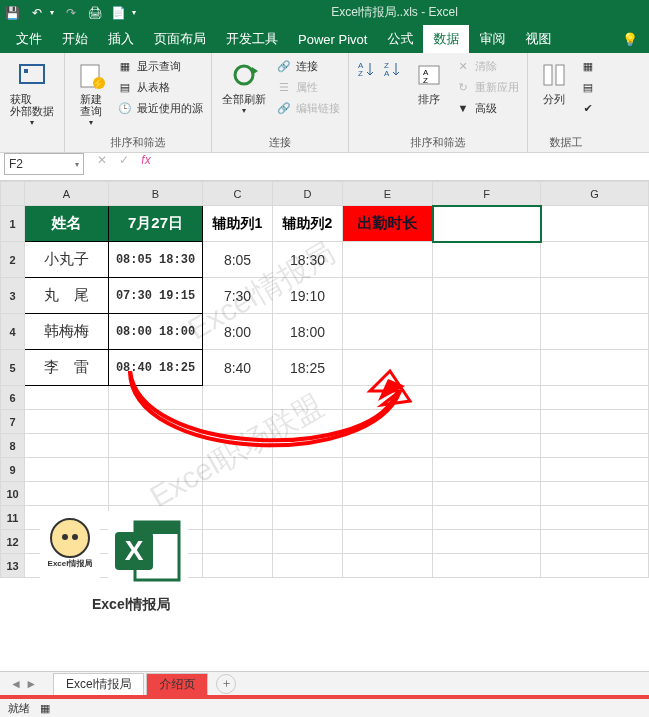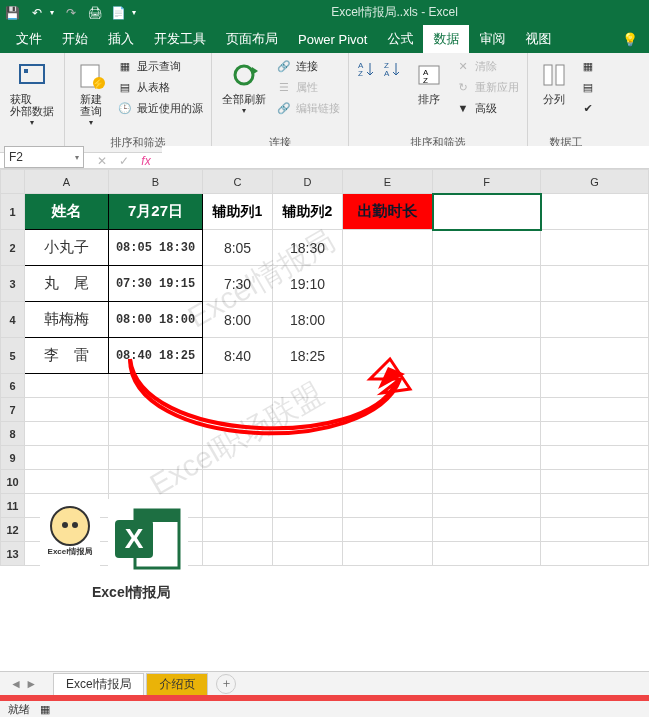--- a/index.html
+++ b/index.html
@@ -73,22 +73,22 @@
   .smallbtn {
     display:flex; align-items:center; gap:4px;
     font-size:11px; color:#333; padding:1px 2px; white-space:nowrap;
   }
   .smallbtn .ic { width:16px; height:16px; display:inline-flex; align-items:center; justify-content:center;}
   .stackv { display:flex; flex-direction:column; gap:3px; }
   .caret { font-size:8px; }
 
   
   .fx-row {
-    height: 16px;
-    display:flex; align-items:flex-end;
+    height: 28px;
+    display:flex; align-items:flex-start;
     border-bottom:1px solid #d4d4d4;
     flex-shrink:0;
     background:#fff;
   }
   .namebox {
     width:80px; height:22px; margin:0 2px 0 4px;
     border:1px solid #b5b5b5; background:#fff;
     display:flex; align-items:center; padding:0 4px;
     font-size:12px;
   }
@@ -163,25 +163,25 @@
   .logo-cap{position:absolute;left:92px;top:415px;font-size:14px;font-weight:bold;}
 
   
   .sheettabs {
     height:24px; border-top:1px solid #ccc; background:#f3f3f3;
     display:flex; align-items:center; padding-left:10px; gap:2px;
     flex-shrink:0;
   }
   .sheetnav{display:flex;gap:6px;color:#888;padding-right:14px;}
   .sheettab{padding:2px 12px;border:1px solid #ccc;border-bottom:none;background:#fff;font-size:12px;}
-  .sheettab.inactive{background:#eab308;text-align:right;}
+  .sheettab.inactive{background:#ef4444;text-align:right;}
   .sheetadd{width:20px;height:20px;border:1px solid #ccc;border-radius:50%;display:flex;align-items:center;justify-content:center;margin-left:6px;font-size:12px;color:#666;}
 
   
-  .statusbar{height:22px;background:#f3f3f3;border-top:6px solid #ef4444;display:flex;align-items:center;padding:0 8px;gap:10px;font-size:11px;flex-shrink:0;}
+  .statusbar{height:22px;background:#f3f3f3;border-top:4px solid #ef4444;display:flex;align-items:center;padding:0 8px;gap:10px;font-size:11px;flex-shrink:0;}
   .disabled{color:#b7b7b7;}
 </style>
 </head>
 <body>
 
 <div class="titlebar">
   <div class="qat">
     <span class="qat-icon">💾</span>
     <span class="qat-icon">↶</span>
     <span class="qat-caret">▾</span>
@@ -190,22 +190,22 @@
     <span class="qat-icon">📄</span>
     <span class="qat-caret">▾</span>
   </div>
   <div class="titletext">Excel情报局..xls - Excel</div>
 </div>
 
 <div class="tabs">
   <div class="tab">文件</div>
   <div class="tab">开始</div>
   <div class="tab">插入</div>
+  <div class="tab">页面布局</div>
   <div class="tab">开发工具</div>
-  <div class="tab">页面布局</div>
   <div class="tab">Power Pivot</div>
   <div class="tab">公式</div>
   <div class="tab active">数据</div>
   <div class="tab">审阅</div>
   <div class="tab">视图</div>
   <div class="tab right">💡</div>
 </div>
 
 <div class="ribbon">
   <div class="rgroup">

